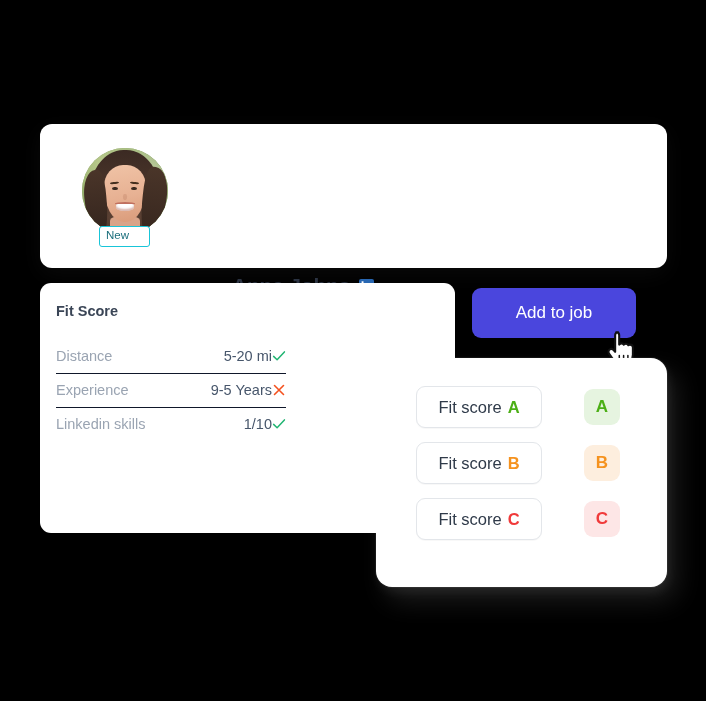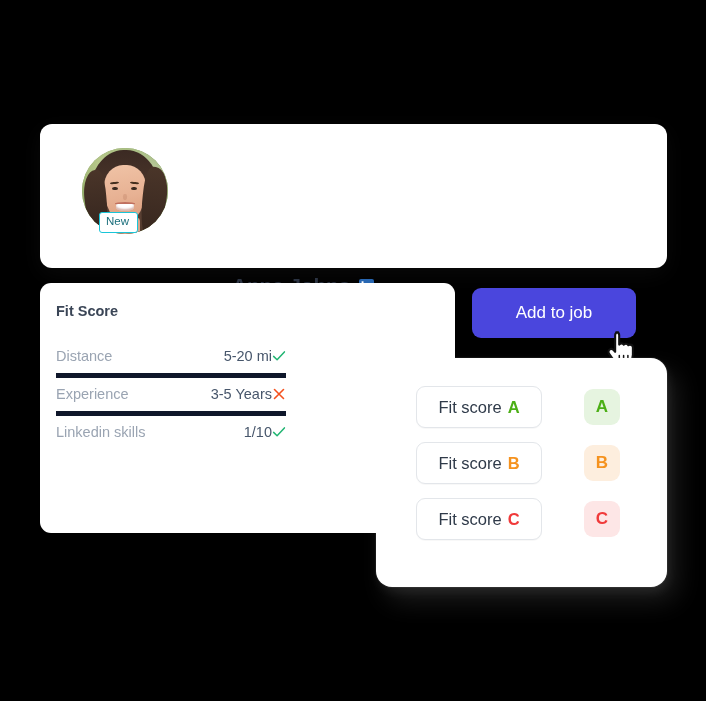--- a/index.html
+++ b/index.html
@@ -119,27 +119,27 @@
   .av-lip {
     position: absolute; left: 38.5%; top: 63%;
     width: 23%; height: 3%;
     background: #c0705f;
     border-radius: 50%;
   }
 
   .new-badge {
     position: absolute;
     left: 17px;
-    top: 64px;
+    top: 78px;
     background: #ffffff;
     border: 1.5px solid #19c5d8;
     color: #1b6f7c;
     font-size: 11.5px;
     line-height: 1;
-    padding: 3px 8px 4px 6px;
+    padding: 3px 20px 4px 6px;
     border-radius: 3px;
     font-family: "Liberation Sans", sans-serif;
     white-space: nowrap;
   }
 
   .profile-text {
     position: absolute;
     left: 192px;
     top: 150px;
   }
@@ -227,21 +227,21 @@
     position: absolute;
     left: 16px;
     top: 57px;
     width: 230px;
   }
   .fit-row {
     display: flex;
     align-items: center;
     justify-content: space-between;
     padding: 8px 0 9px 0;
-    border-bottom: 5px solid #0f172a;
+    border-bottom: 1px solid #0f172a;
   }
   .fit-row:last-child { border-bottom: none; }
   .fit-label {
     font-size: 14.5px;
     color: #9aa4b2;
   }
   .fit-right {
     display: flex;
     align-items: center;
   }
@@ -365,21 +365,21 @@
         <span class="fit-value">5-20 mi</span>
         <svg class="mark" viewBox="0 0 14 14">
             <path d="M1.6 7.4 L5.1 10.8 L12.4 2.9" fill="none" stroke="#22b573" stroke-width="1.5" stroke-linecap="round" stroke-linejoin="round"></path>
           </svg>
       </span>
     </div>
 
     <div class="fit-row">
       <span class="fit-label">Experience</span>
       <span class="fit-right">
-        <span class="fit-value">3-5 Years</span>
+        <span class="fit-value">9-5 Years</span>
         <svg class="mark" viewBox="0 0 14 14">
             <path d="M2.5 2.5 L11.5 11.5 M11.5 2.5 L2.5 11.5" fill="none" stroke="#f4511e" stroke-width="1.6" stroke-linecap="round"></path>
           </svg>
       </span>
     </div>
 
 
     <div class="fit-row">
       <span class="fit-label">Linkedin skills</span>
       <span class="fit-right">

